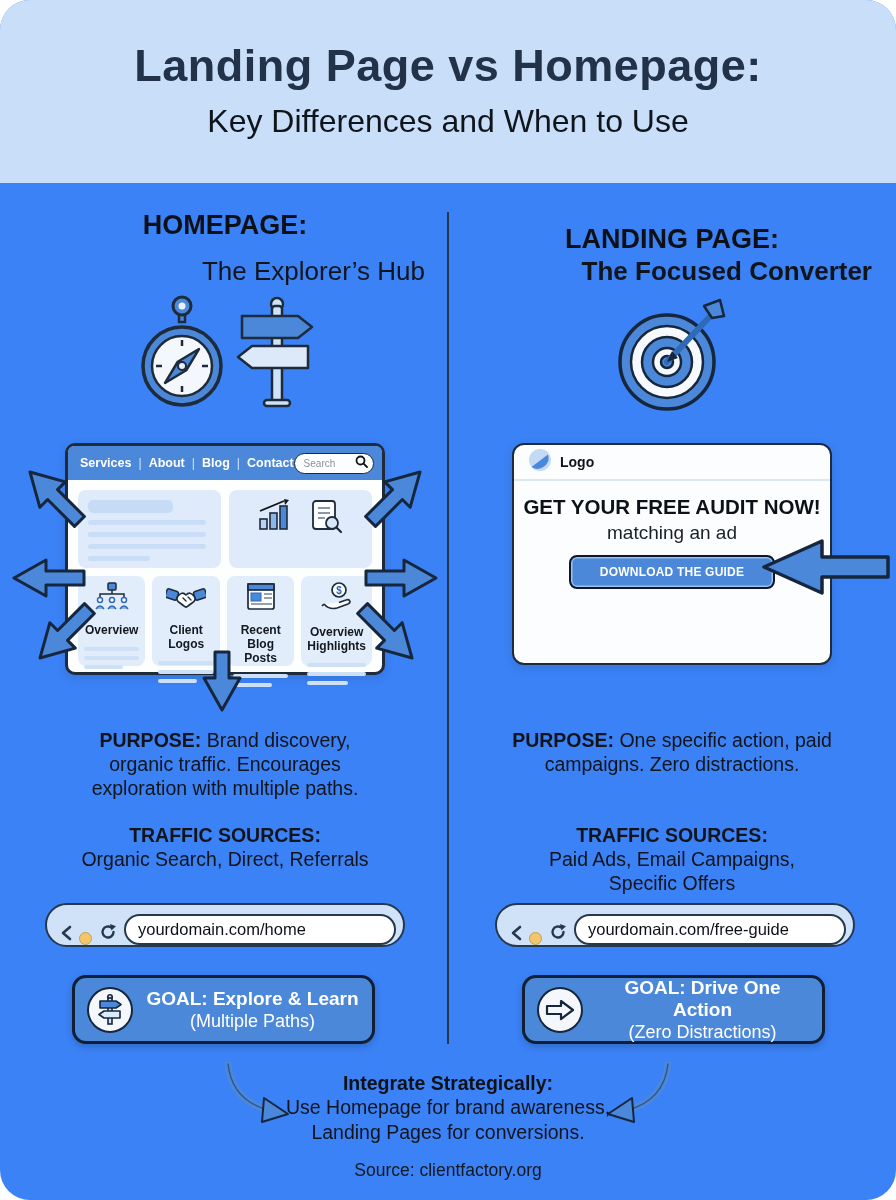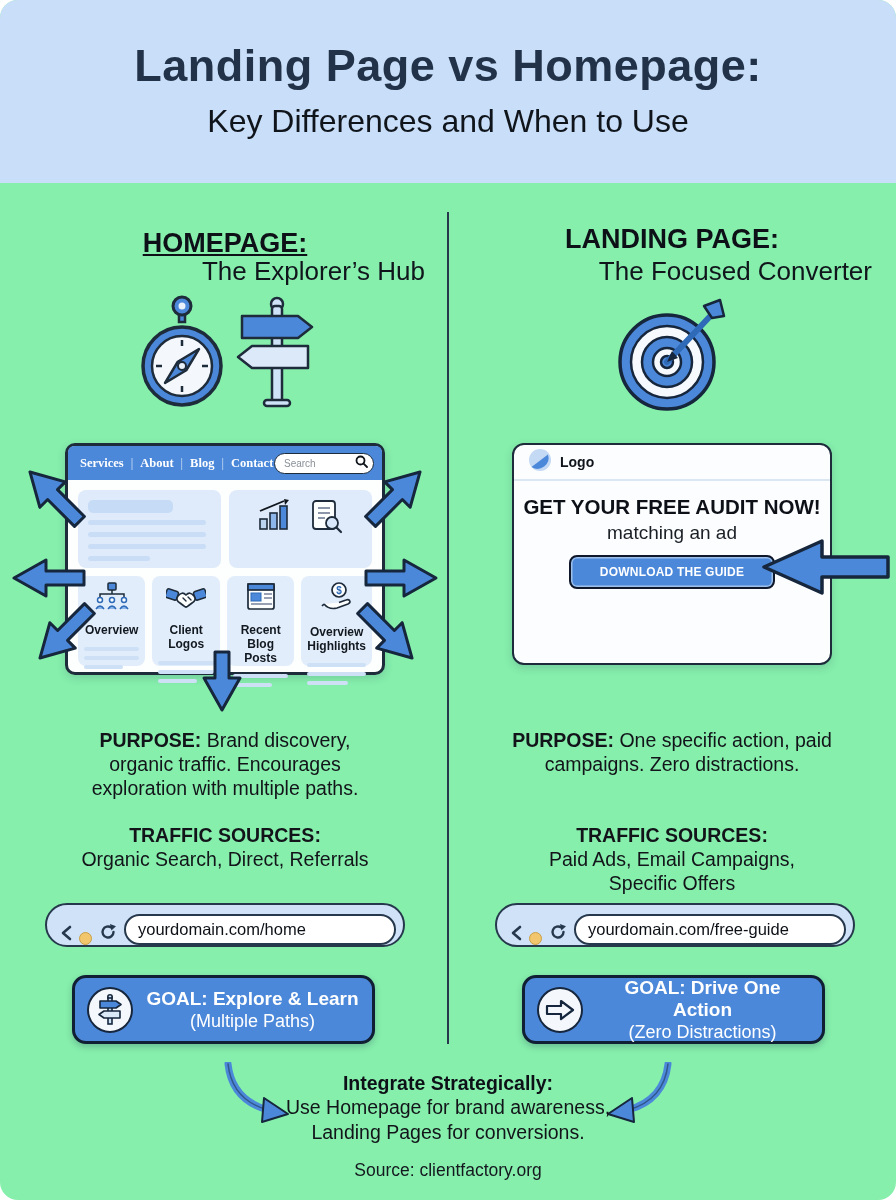--- a/index.html
+++ b/index.html
@@ -1,33 +1,33 @@
 <!DOCTYPE html>
 <html><head>
 <meta charset="utf-8">
 <style>
   html,body{margin:0;padding:0;background:#ffffff;}
   *{box-sizing:border-box;}
   body{font-family:"Liberation Sans","DejaVu Sans",sans-serif;}
-  #poster{position:relative;width:896px;height:1200px;margin:0 auto;background:#86efac;border-radius:18px;overflow:hidden;}
+  #poster{position:relative;width:896px;height:1200px;margin:0 auto;background:#3b82f6;border-radius:30px;overflow:hidden;}
   
   .header{position:absolute;left:0;top:0;width:896px;height:183px;background:#c9def8;}
   .h1{position:absolute;left:0;top:40px;width:896px;text-align:center;font-size:45px;font-weight:800;color:#223349;letter-spacing:.5px;}
   .h2{position:absolute;left:0;top:103px;width:896px;text-align:center;font-size:32px;font-weight:400;color:#10151c;}
   
   .vdivider{position:absolute;left:447px;top:212px;width:2px;height:832px;background:#26384c;}
   
   .colhead{position:absolute;width:400px;text-align:center;font-size:27px;font-weight:800;color:#0d1117;}
   .colsub{position:absolute;width:400px;text-align:right;font-size:26px;font-weight:400;color:#10151c;}
   
   .heroicons{position:absolute;display:flex;align-items:flex-start;gap:6px;}
   
   .browser{position:absolute;left:65px;top:443px;width:320px;height:232px;background:#fdfefe;border:3px solid #1d2b3a;border-radius:10px;box-shadow:0 3px 8px rgba(32,56,90,.18);}
   .bnav{position:absolute;left:0;top:0;right:0;height:34px;background:#4c88da;border-radius:6px 6px 0 0;display:flex;align-items:center;padding:0 8px 0 12px;}
-  .bnav .links{display:flex;align-items:center;gap:7px;color:#fff;font-size:12.5px;font-weight:700;font-family:Liberation Serif, serif;}
+  .bnav .links{display:flex;align-items:center;gap:7px;color:#fff;font-size:12.5px;font-weight:700;}
   .bnav .sep{color:#cfe0f6;font-weight:400;}
   .searchpill{margin-left:auto;width:100px;height:21px;background:#fff;border:1.5px solid #1d2b3a;border-radius:11px;display:flex;align-items:center;padding:0 5px 0 9px;}
   .searchpill .ph{font-size:10px;color:#8a9099;flex:1;}
   .bcontent{position:absolute;left:10px;top:44px;right:10px;bottom:6px;}
   .brow1{display:flex;gap:8px;}
   .blk{background:#dfebfa;border-radius:8px;height:78px;flex:1;position:relative;padding:10px;}
   .pill{background:#c6dbf5;border-radius:5px;}
   .line{background:#c9def6;border-radius:3px;height:5px;margin-top:7px;}
   .blk2{display:flex;align-items:flex-start;justify-content:space-evenly;padding-top:9px;}
   .brow2{display:flex;gap:7px;margin-top:8px;}
@@ -70,25 +70,25 @@
 <body>
 
 <div id="poster">
 
   <div class="header"></div>
   <div class="h1">Landing Page vs Homepage:</div>
   <div class="h2">Key Differences and When to Use</div>
 
   <div class="vdivider"></div>
 
-  <div class="colhead" style="left:25px;top:228px;text-decoration:underline;">HOMEPAGE:</div>
+  <div class="colhead" style="left:25px;top:210px;">HOMEPAGE:</div>
   <div class="colsub" style="left:25px;top:256px;">The Explorer’s Hub</div>
 
   <div class="colhead" style="left:472px;top:224px;">LANDING PAGE:</div>
-  <div class="colsub" style="left:472px;top:256px;">The Focused Converter</div>
+  <div class="colsub" style="left:472px;top:256px;font-weight:bold;">The Focused Converter</div>
 
   <div class="heroicons" style="left:140px;top:294px;">
     <span>
       <svg width="84" height="116" viewBox="0 0 84 116">
         <rect x="39" y="16" width="6" height="12" fill="#4c88da" stroke="#1d2b3a" stroke-width="2.5"></rect>
         <circle cx="42" cy="12" r="9" fill="#4c88da" stroke="#1d2b3a" stroke-width="3"></circle>
         <circle cx="42" cy="12" r="3.5" fill="#e9f1fb"></circle>
         <circle cx="42" cy="72" r="39" fill="#4c88da" stroke="#1d2b3a" stroke-width="3.5"></circle>
         <circle cx="42" cy="72" r="30" fill="#f4f8fd" stroke="#1d2b3a" stroke-width="2.5"></circle>
         <line x1="42" y1="46" x2="42" y2="52" stroke="#1d2b3a" stroke-width="2.5"></line>

